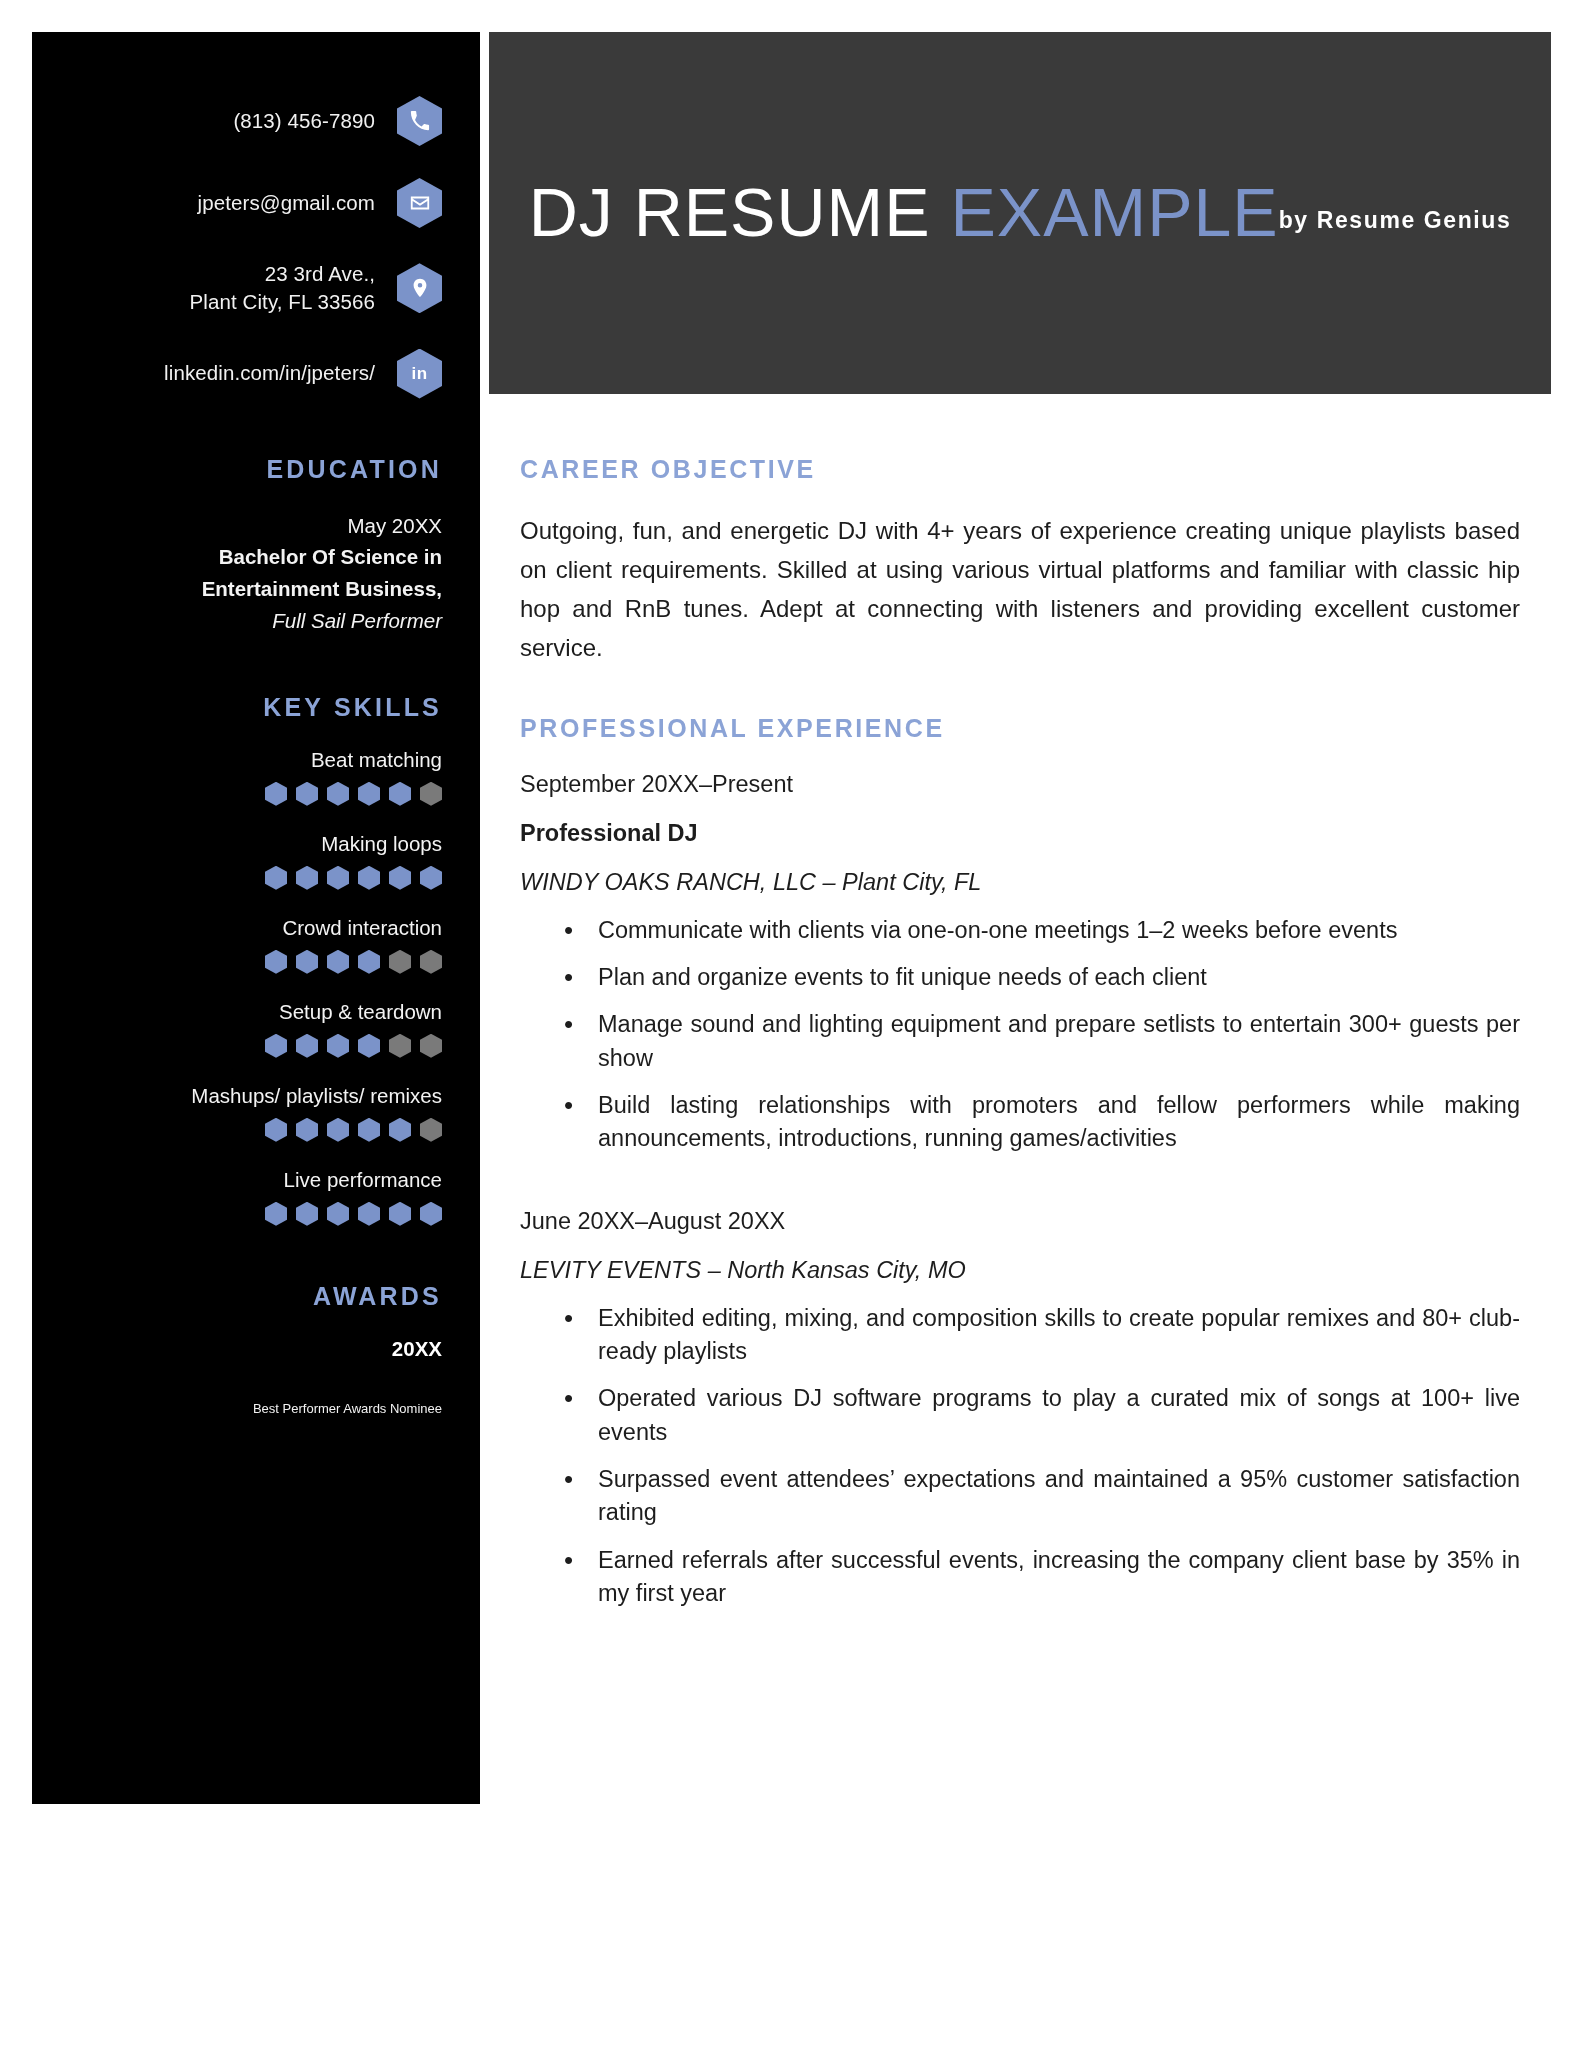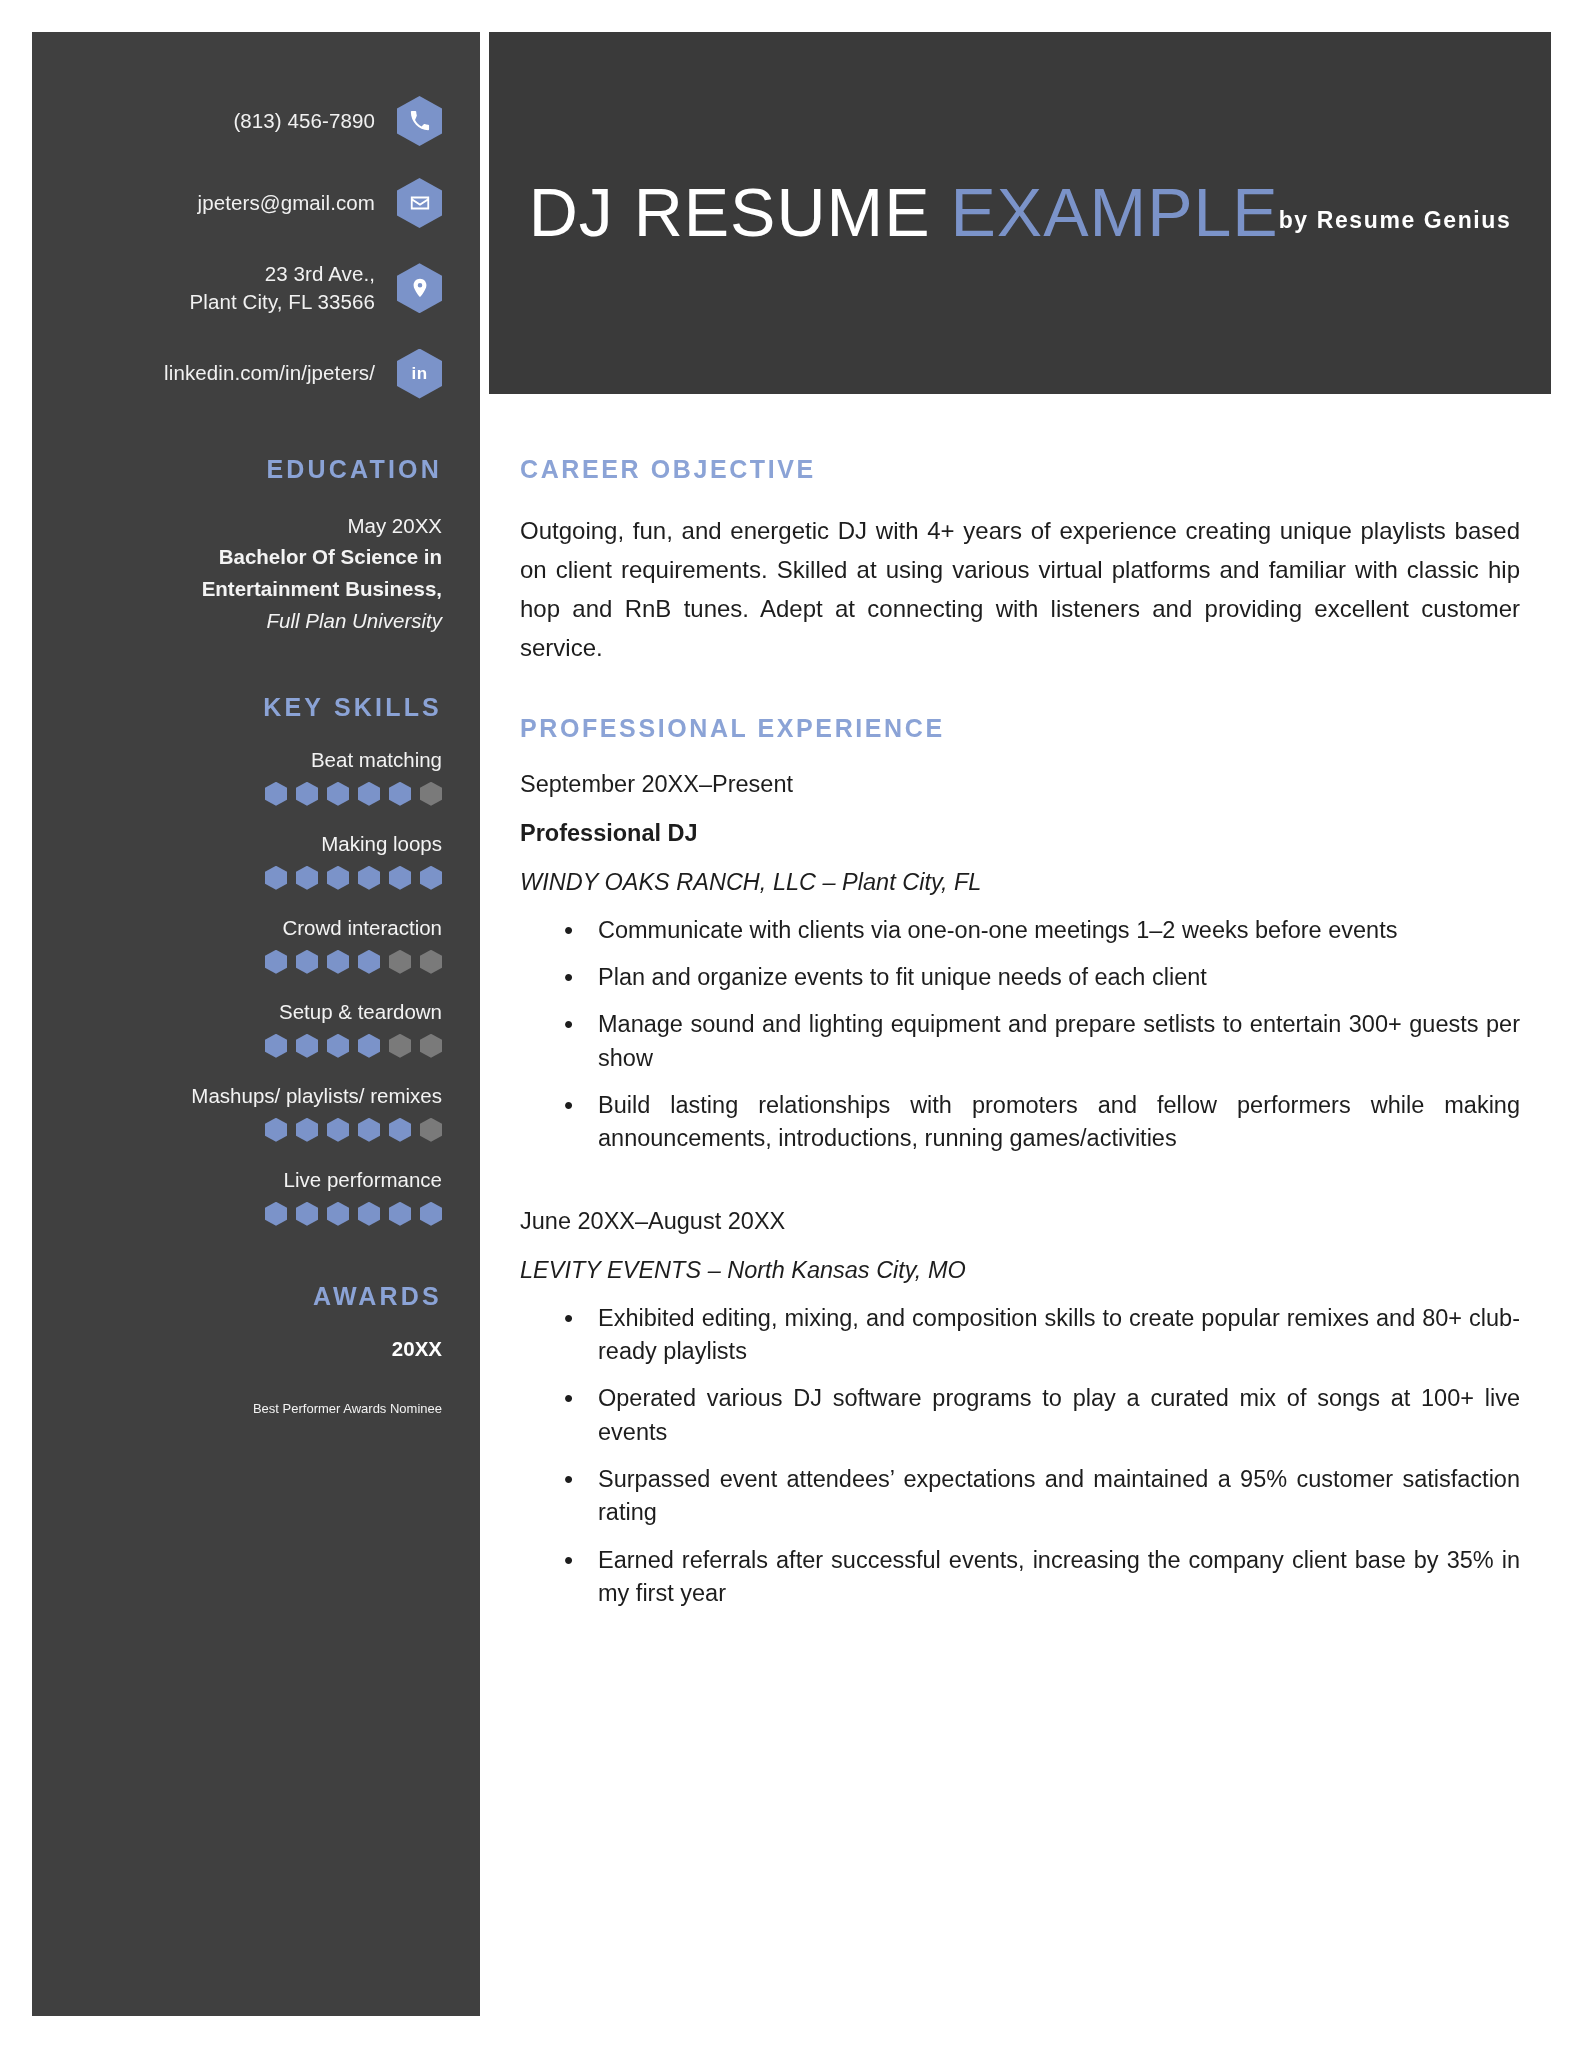--- a/index.html
+++ b/index.html
@@ -7,22 +7,22 @@
   body {
     width:1583px; height:2048px;
     font-family:"Liberation Sans", sans-serif;
     position:relative; overflow:hidden;
   }
   .page { position:relative; width:1583px; height:2048px; background:#fff; }
 
   
   .sidebar {
     position:absolute; left:32px; top:32px;
-    width:448px; height:1984px;
-    background:#404040;
+    width:448px; height:1772px;
+    background:#000000;
     padding:46px 38px 0 13px;
     color:#ffffff;
   }
   .contact-list { margin-top:18px; }
   .contact-row {
     display:flex; align-items:center; justify-content:flex-end;
     gap:22px; margin-bottom:32px;
   }
   .contact-text {
     font-size:20.5px; line-height:1.38; color:#f1f1f1;
@@ -161,21 +161,21 @@
         </div>
       </div>
 
     </div>
 
     <div>
       <div class="side-heading">EDUCATION</div>
       <div class="side-line">May 20XX</div>
       <div class="side-line bold">Bachelor Of Science in</div>
       <div class="side-line bold">Entertainment Business,</div>
-      <div class="side-line italic">Full Plan University</div>
+      <div class="side-line italic">Full Sail Performer</div>
     </div>
 
     <div>
       <div class="side-heading">KEY SKILLS</div>
       <div class="skills-wrap" id="skills-wrap">
           <div class="skill">
             <div class="skill-label">Beat matching</div>
             <div class="dots">
               <span class="dot on"></span>
               <span class="dot on"></span>

